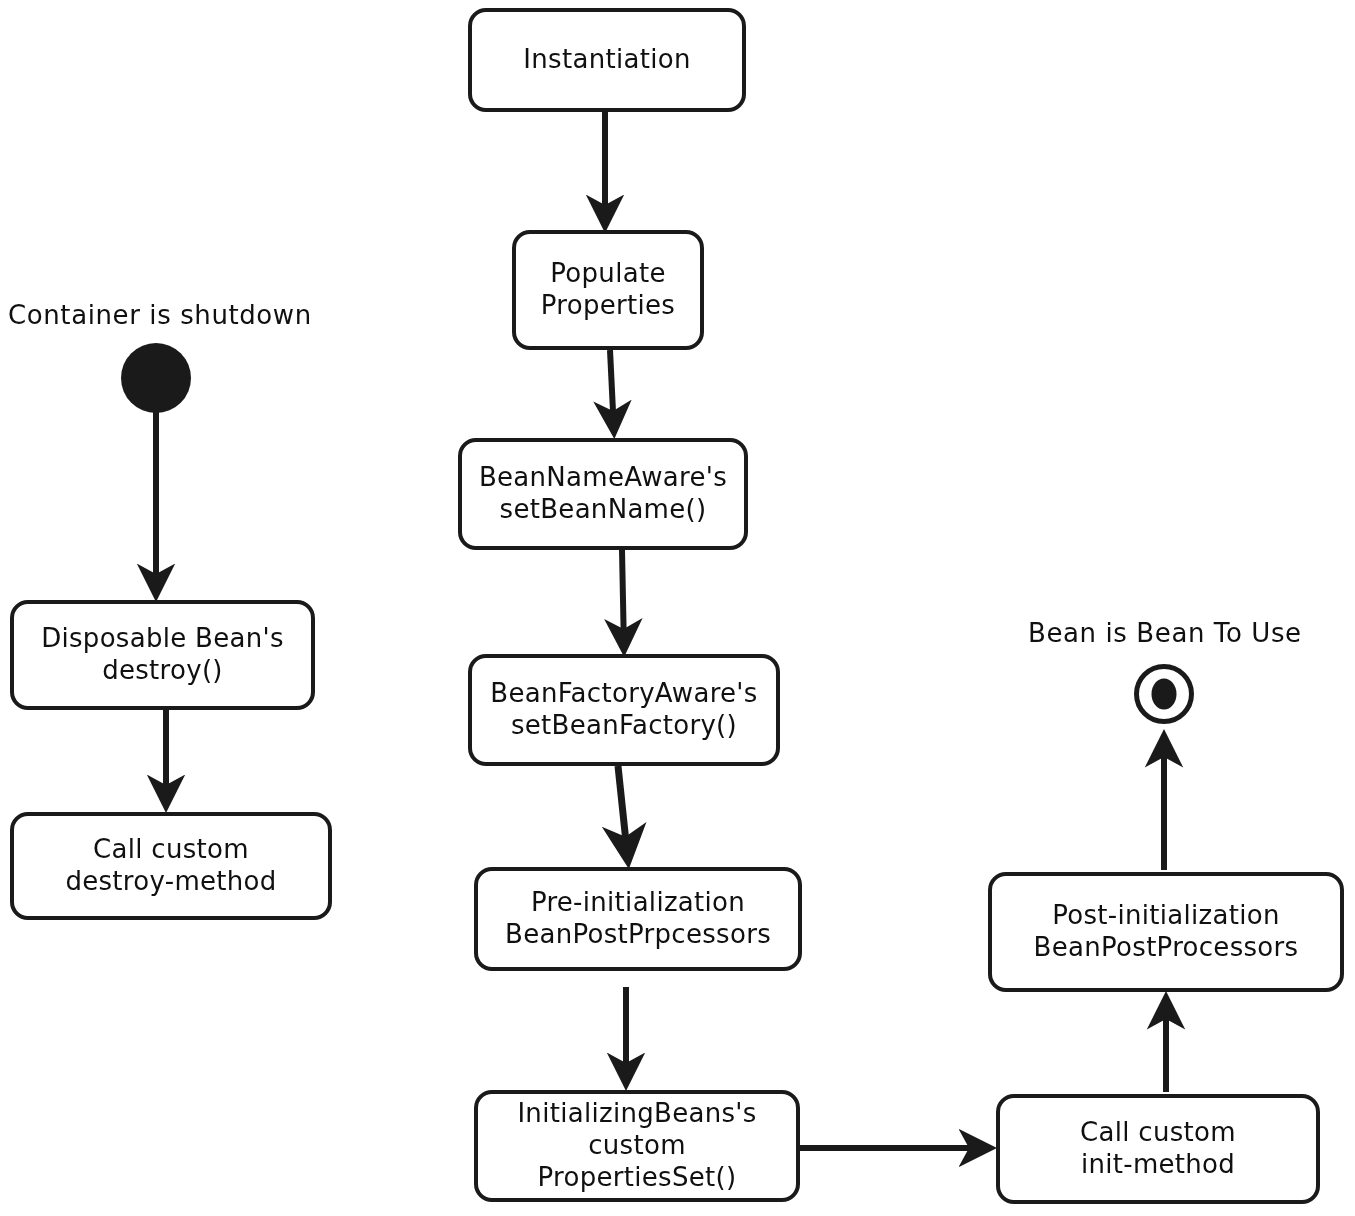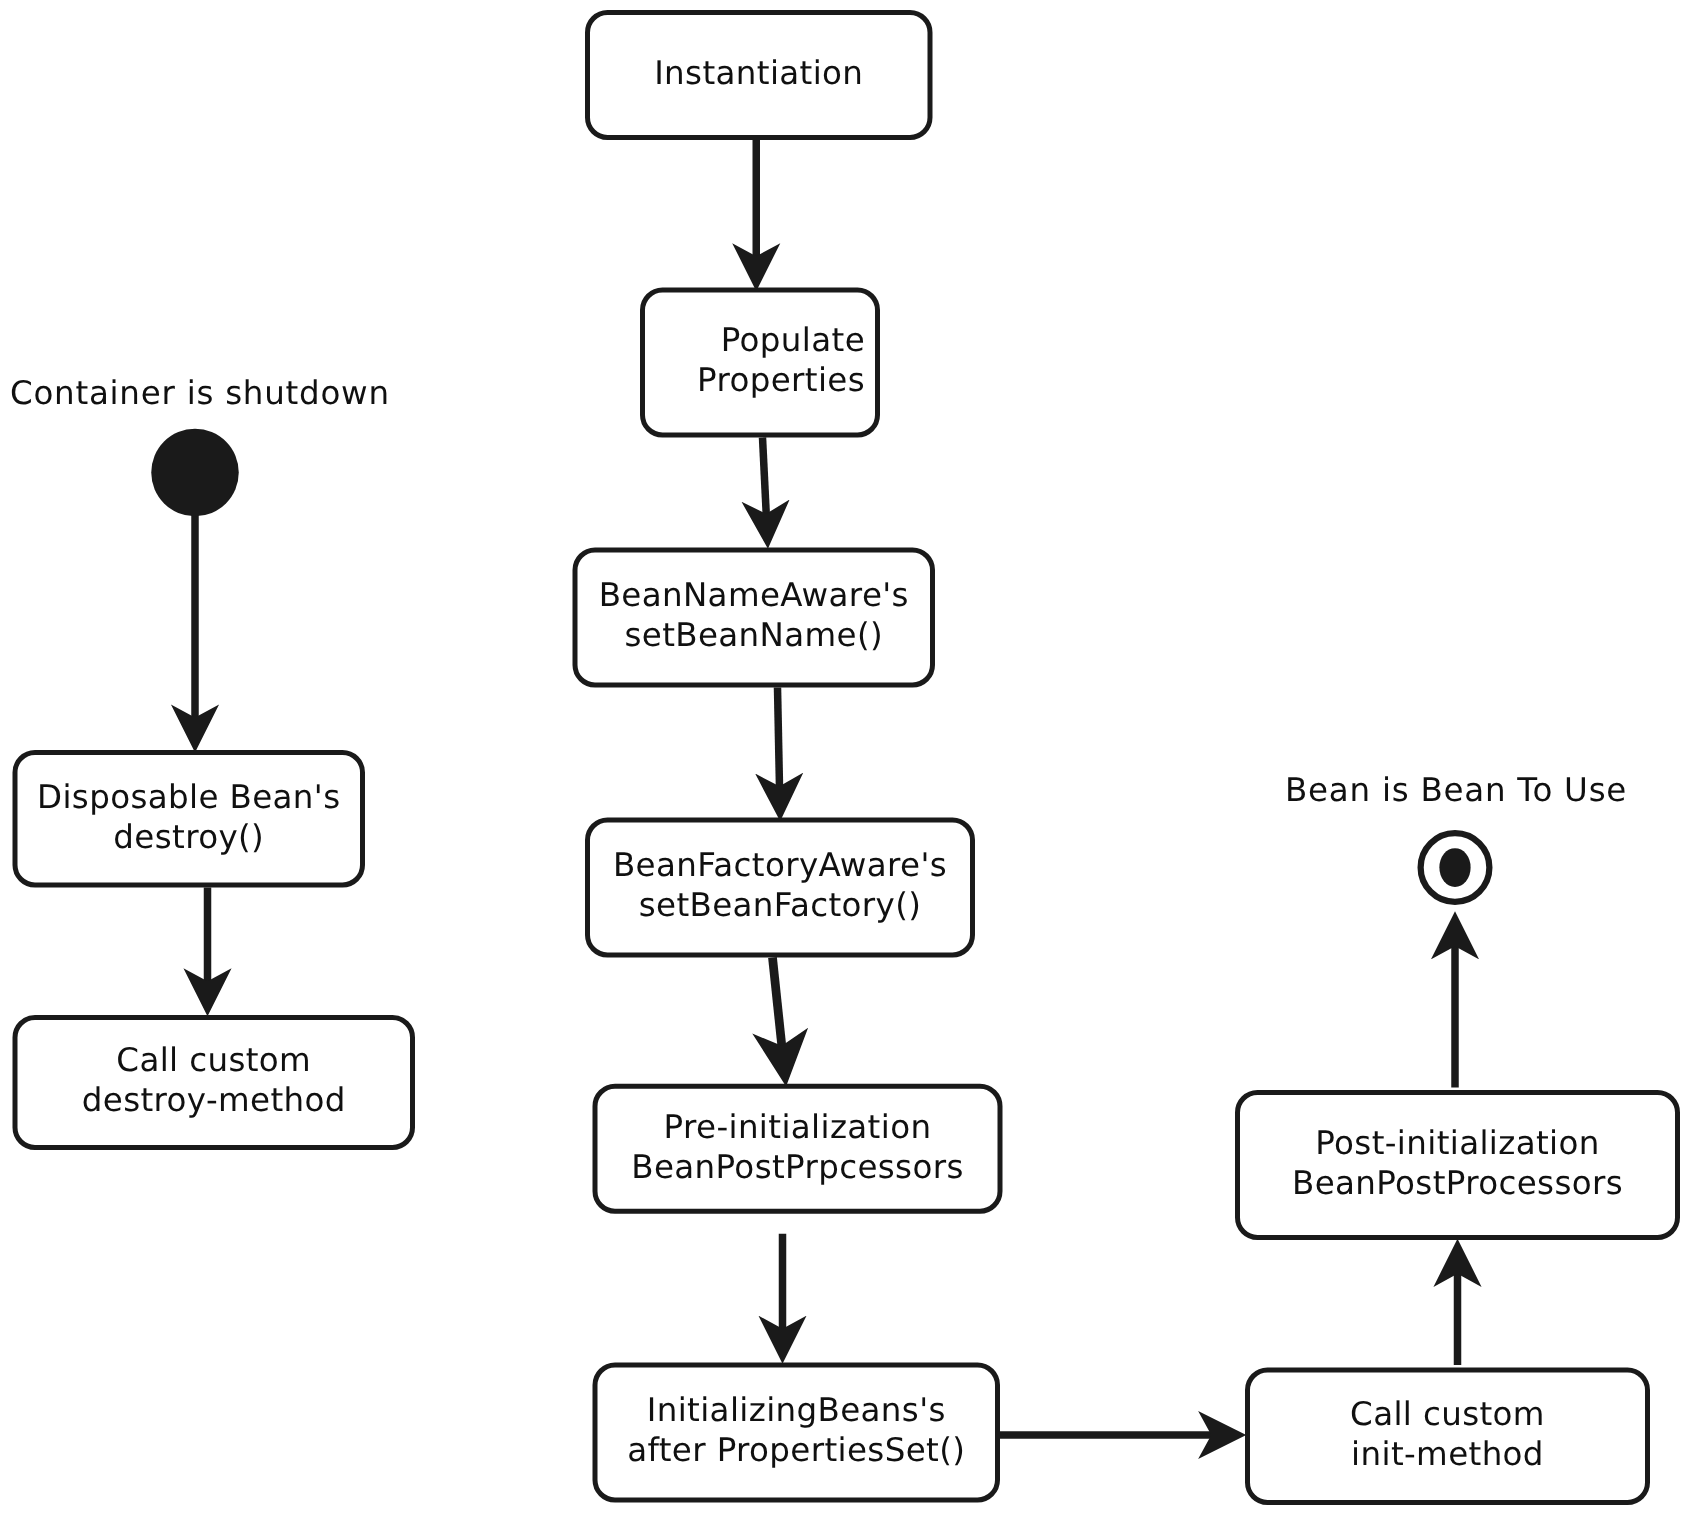--- a/index.html
+++ b/index.html
@@ -110,35 +110,35 @@
 
     <path d="M 156 406 L 156 595" stroke="#1a1a1a" stroke-width="6" fill="none" marker-end="url(#arrow)"></path>
 
     <path d="M 166 710 L 166 806" stroke="#1a1a1a" stroke-width="6" fill="none" marker-end="url(#arrow)"></path>
   </svg>
 
   <div class="free-label" style="left:8px; top:300px;">Container is shutdown</div>
 
   <div class="start-node" style="left:121px; top:343px; width:70px; height:70px;"></div>
 
-  <div class="node" style="left:10px; top:600px; width:282px; height:110px;">
+  <div class="node" style="left:10px; top:600px; width:305px; height:110px;">
     <span class="node-label">Disposable Bean's
 destroy()</span>
   </div>
 
   <div class="node" style="left:10px; top:812px; width:322px; height:108px;">
     <span class="node-label">Call custom
 destroy-method</span>
   </div>
 
   <div class="node" style="left:468px; top:8px; width:278px; height:104px;">
     <span class="node-label">Instantiation</span>
   </div>
 
-  <div class="node" style="left:512px; top:230px; width:192px; height:120px;text-align:right;">
+  <div class="node" style="left:512px; top:230px; width:192px; height:120px;">
     <span class="node-label">Populate
 Properties</span>
   </div>
 
   <div class="node" style="left:458px; top:438px; width:290px; height:112px;">
     <span class="node-label">BeanNameAware's
 setBeanName()</span>
   </div>
 
   <div class="node" style="left:468px; top:654px; width:312px; height:112px;">
@@ -146,21 +146,21 @@
 setBeanFactory()</span>
   </div>
 
   <div class="node" style="left:474px; top:867px; width:328px; height:104px;">
     <span class="node-label">Pre-initialization
 BeanPostPrpcessors</span>
   </div>
 
   <div class="node" style="left:474px; top:1090px; width:326px; height:112px;">
     <span class="node-label">InitializingBeans's
-after PropertiesSet()</span>
+custom PropertiesSet()</span>
   </div>
 
   <div class="free-label" style="left:1028px; top:618px;">Bean is Bean To Use</div>
 
   <div class="end-node" style="left:1134px; top:664px; width:60px; height:60px;">
     <span class="end-core"></span>
   </div>
 
   <div class="node" style="left:988px; top:872px; width:356px; height:120px;">
     <span class="node-label">Post-initialization

